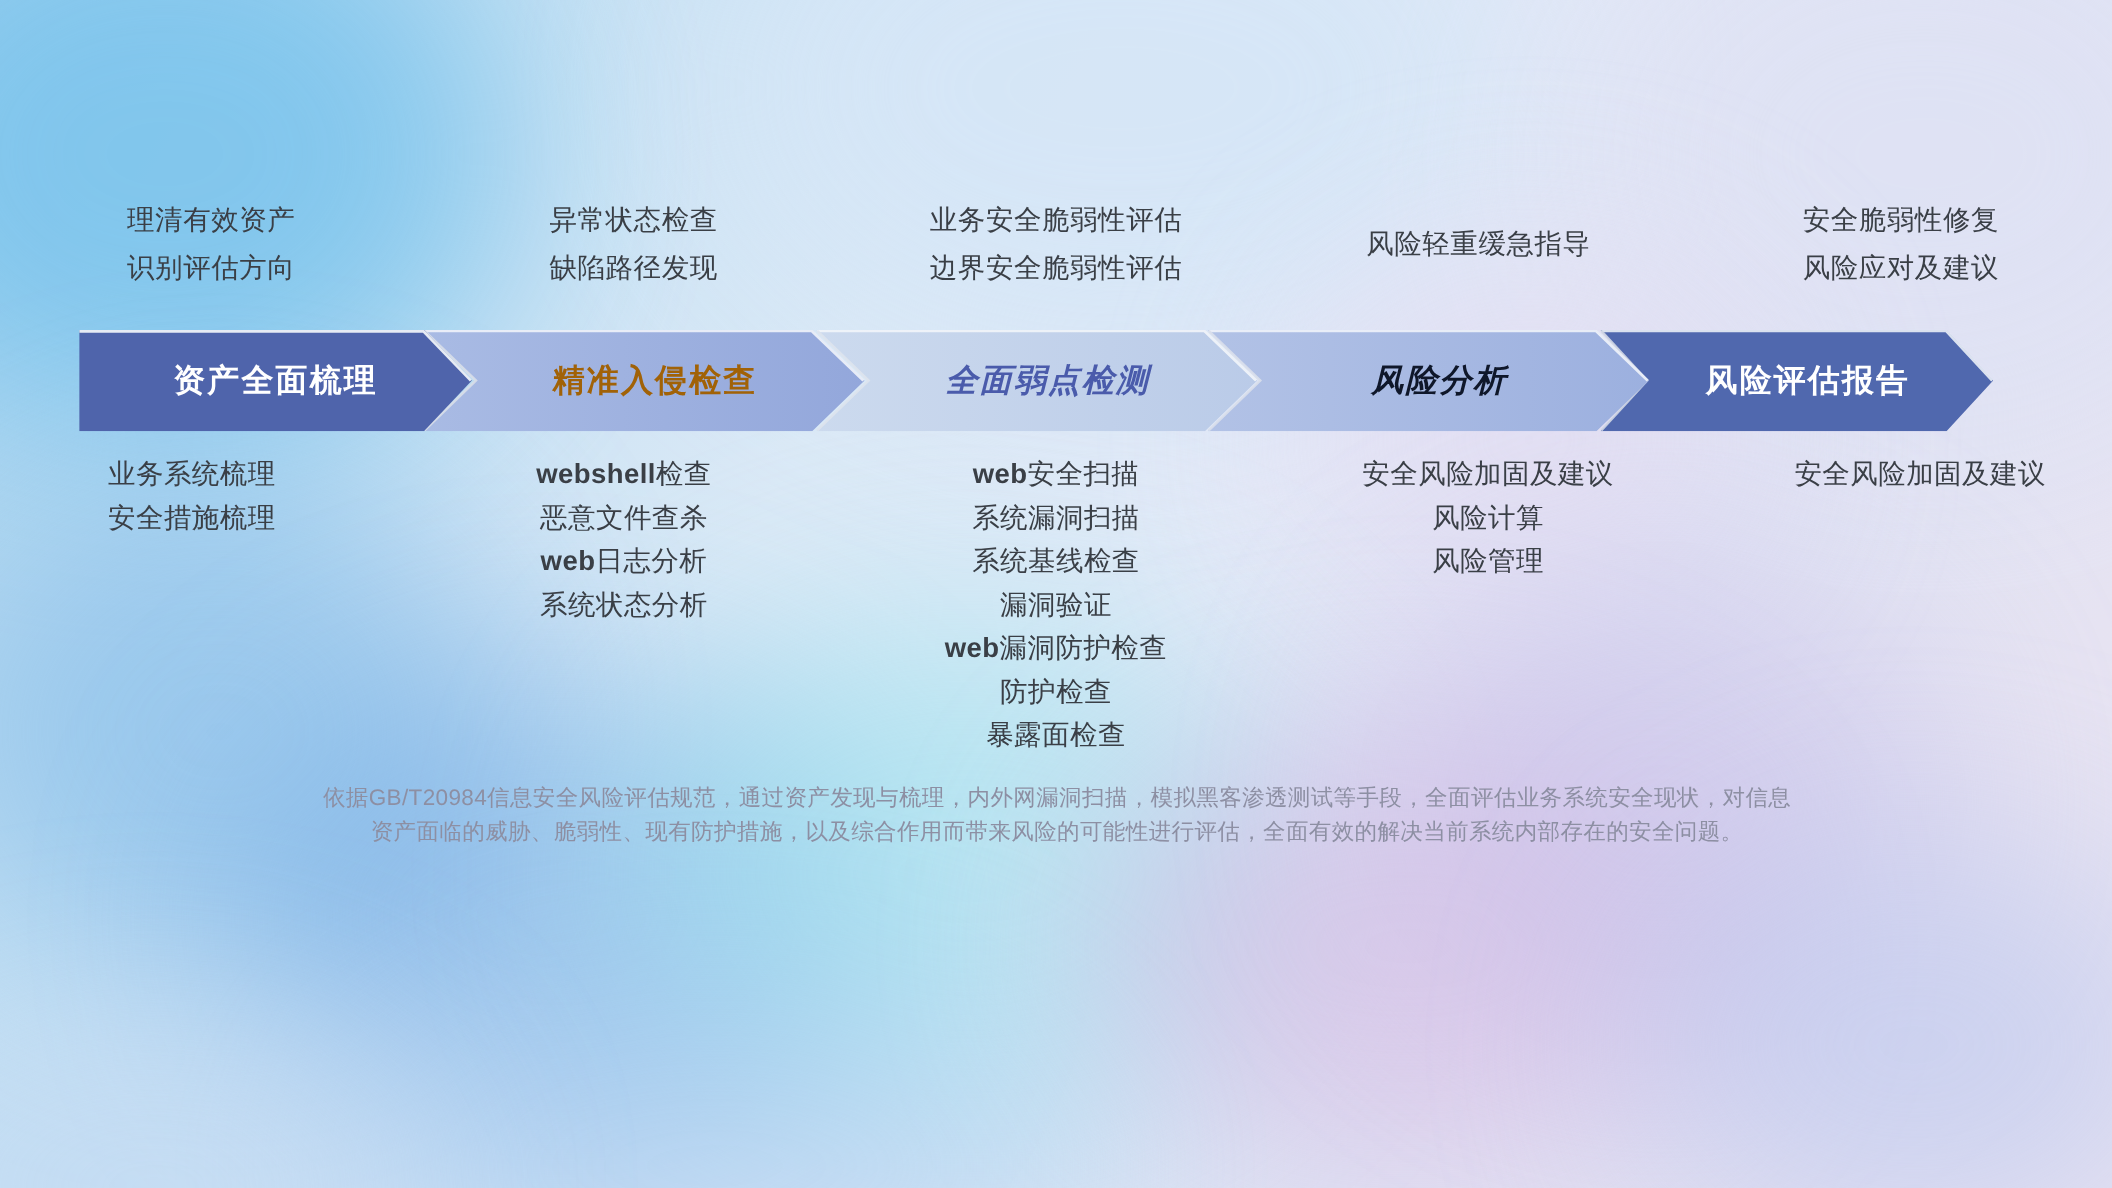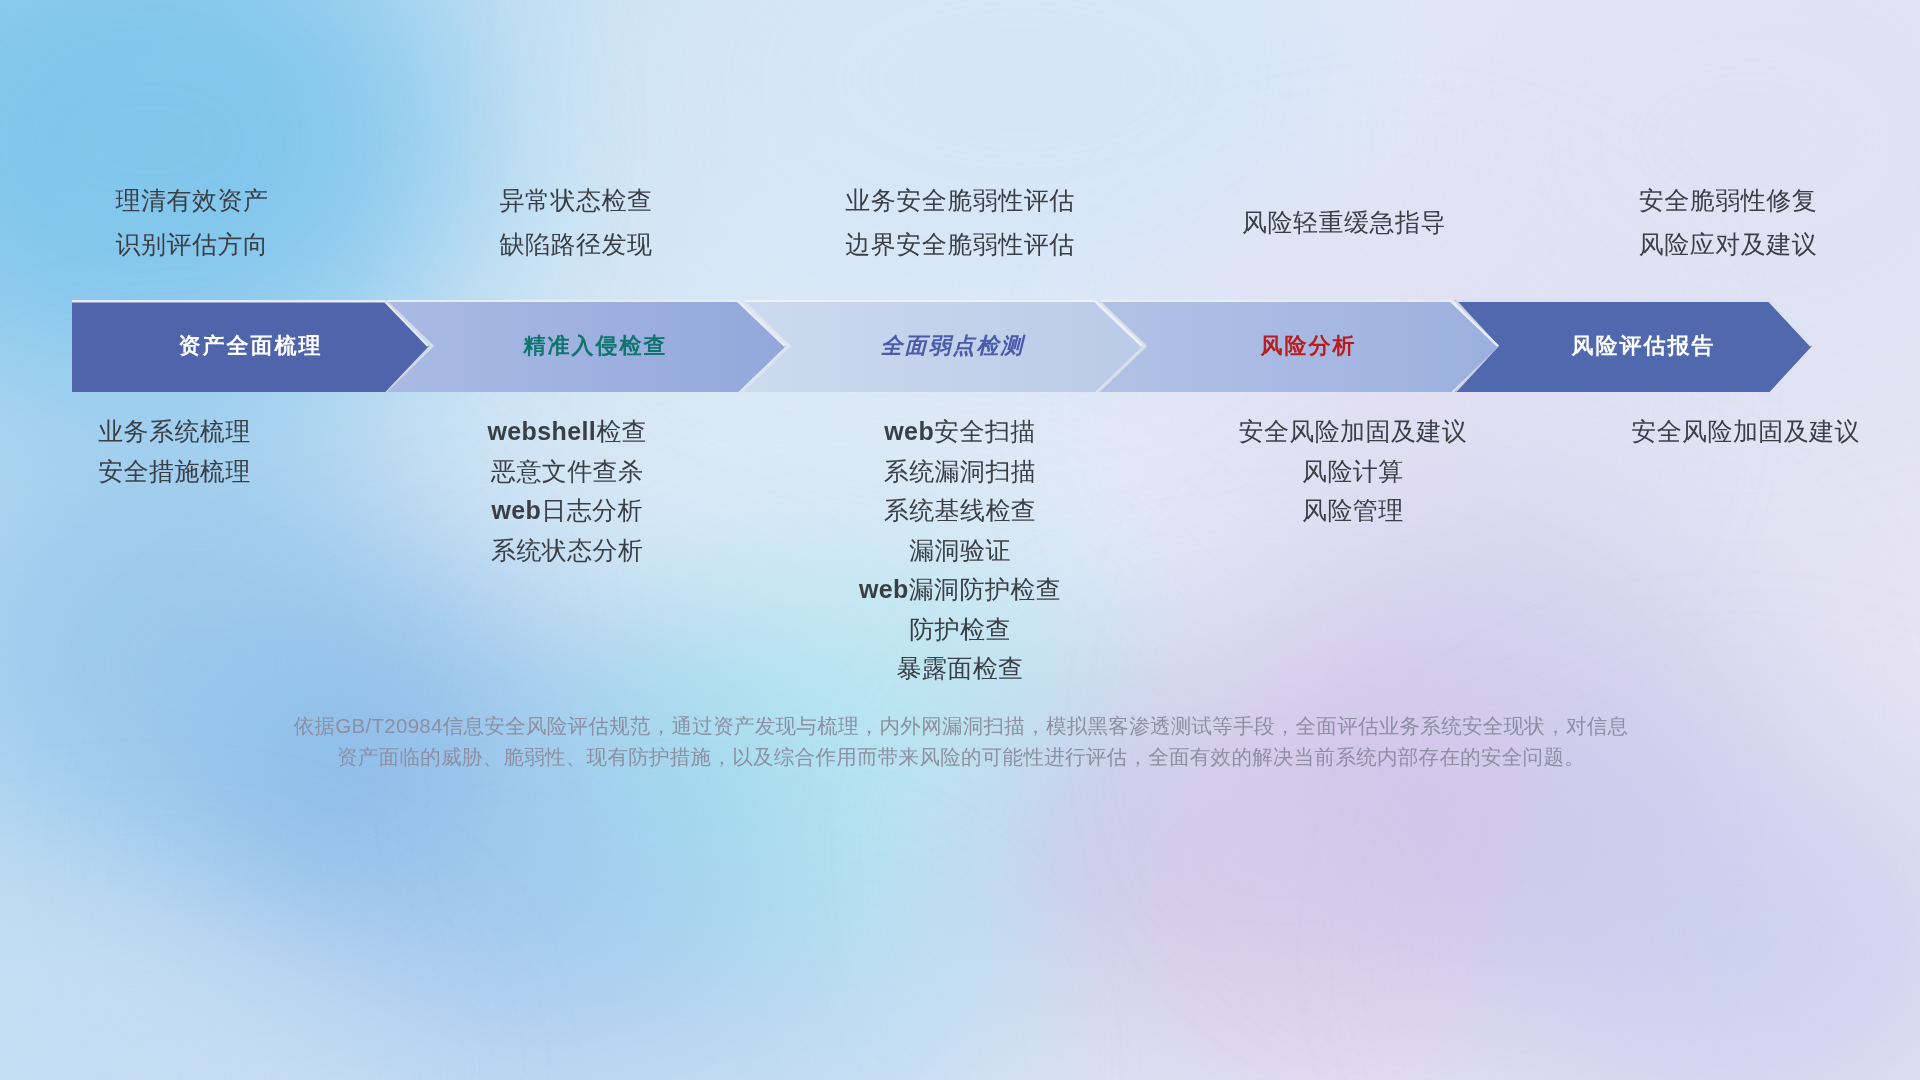--- a/index.html
+++ b/index.html
@@ -41,21 +41,21 @@
 
   
   #chevbar{position:absolute;left:72px;top:300px;width:1740px;height:92px;}
   .chev{
     position:absolute;top:0;height:92px;
     display:flex;align-items:center;justify-content:center;
   }
   .chev .shape{position:absolute;inset:0;}
   .chev .shape svg{width:100%;height:100%;display:block;}
   .chev .lbl{
-    position:relative;z-index:3;font-size:22px;font-weight:bold;
+    position:relative;z-index:3;font-size:29px;font-weight:bold;
     letter-spacing:2px;white-space:nowrap;
   }
 
   
   #botrow{top:412px;gap:44px;}
   .botlab{
     font-size:25px;color:#3a3f46;line-height:39.5px;letter-spacing:.4px;
     white-space:nowrap;
   }
   .botlab b{font-weight:bold;}
@@ -136,21 +136,21 @@
               <linearGradient id="g2" x1="0" y1="0" x2="1" y2="0">
             <stop offset="0" stop-color="#a9bbe4"></stop>
                 <stop offset="1" stop-color="#93a7db"></stop>
               </linearGradient>
             </defs>
           <polygon points="0,0 326,0 370,46 326,92 0,92 44,46" fill="url(#g2)"></polygon>
           <polyline points="0.8,0.8 325.5,0.8 369,46" fill="none" stroke="#eff3f9" stroke-width="2.4" opacity=".9"></polyline>
           <polyline points="0.8,0.8 44,46 0.8,91.2" fill="none" stroke="#d8dee8" stroke-width="2.2" opacity=".9"></polyline>
         </svg>
       </div>
-      <span class="lbl" style="color: #0f766e; transform: translateX(10px);">精准入侵检查</span>
+      <span class="lbl" style="color: #a16207; transform: translateX(10px);">精准入侵检查</span>
     </div>
 
     <div class="chev" id="cv3" style="left: 670px; width: 401px; z-index: 3;">
       <div class="shape">
         <svg viewBox="0 0 370 92" preserveAspectRatio="none">
           <defs>
               <linearGradient id="g3" x1="0" y1="0" x2="1" y2="0">
             <stop offset="0" stop-color="#ccdaee"></stop>
                 <stop offset="1" stop-color="#bacbe8"></stop>
               </linearGradient>
@@ -170,21 +170,21 @@
               <linearGradient id="g4" x1="0" y1="0" x2="1" y2="0">
             <stop offset="0" stop-color="#b2c2e6"></stop>
                 <stop offset="1" stop-color="#9cb0df"></stop>
               </linearGradient>
             </defs>
           <polygon points="0,0 326,0 370,46 326,92 0,92 44,46" fill="url(#g4)"></polygon>
           <polyline points="0.8,0.8 325.5,0.8 369,46" fill="none" stroke="#eff3f9" stroke-width="2.4" opacity=".9"></polyline>
           <polyline points="0.8,0.8 44,46 0.8,91.2" fill="none" stroke="#d9dfeb" stroke-width="2.2" opacity=".9"></polyline>
         </svg>
       </div>
-      <span class="lbl" style="color: #b91c1c; transform: translateX(10px);">风险分析</span>
+      <span class="lbl" style="color: #0f172a; transform: translateX(10px); font-style: italic;">风险分析</span>
     </div>
 
     <div class="chev" id="cv5" style="left: 1383px; width: 357px; z-index: 1;">
       <div class="shape">
         <svg viewBox="0 0 370 92" preserveAspectRatio="none">
           <polygon points="0,0 326,0 370,46 326,92 0,92 44,46" fill="#5068ae"></polygon>
           <polyline points="0.8,0.8 325.5,0.8 369,46" fill="none" stroke="#e9eef6" stroke-width="2.4" opacity=".9"></polyline>
           <polyline points="0.8,0.8 44,46 0.8,91.2" fill="none" stroke="#cfd6e4" stroke-width="2.2" opacity=".9"></polyline>
         </svg>
       </div>

